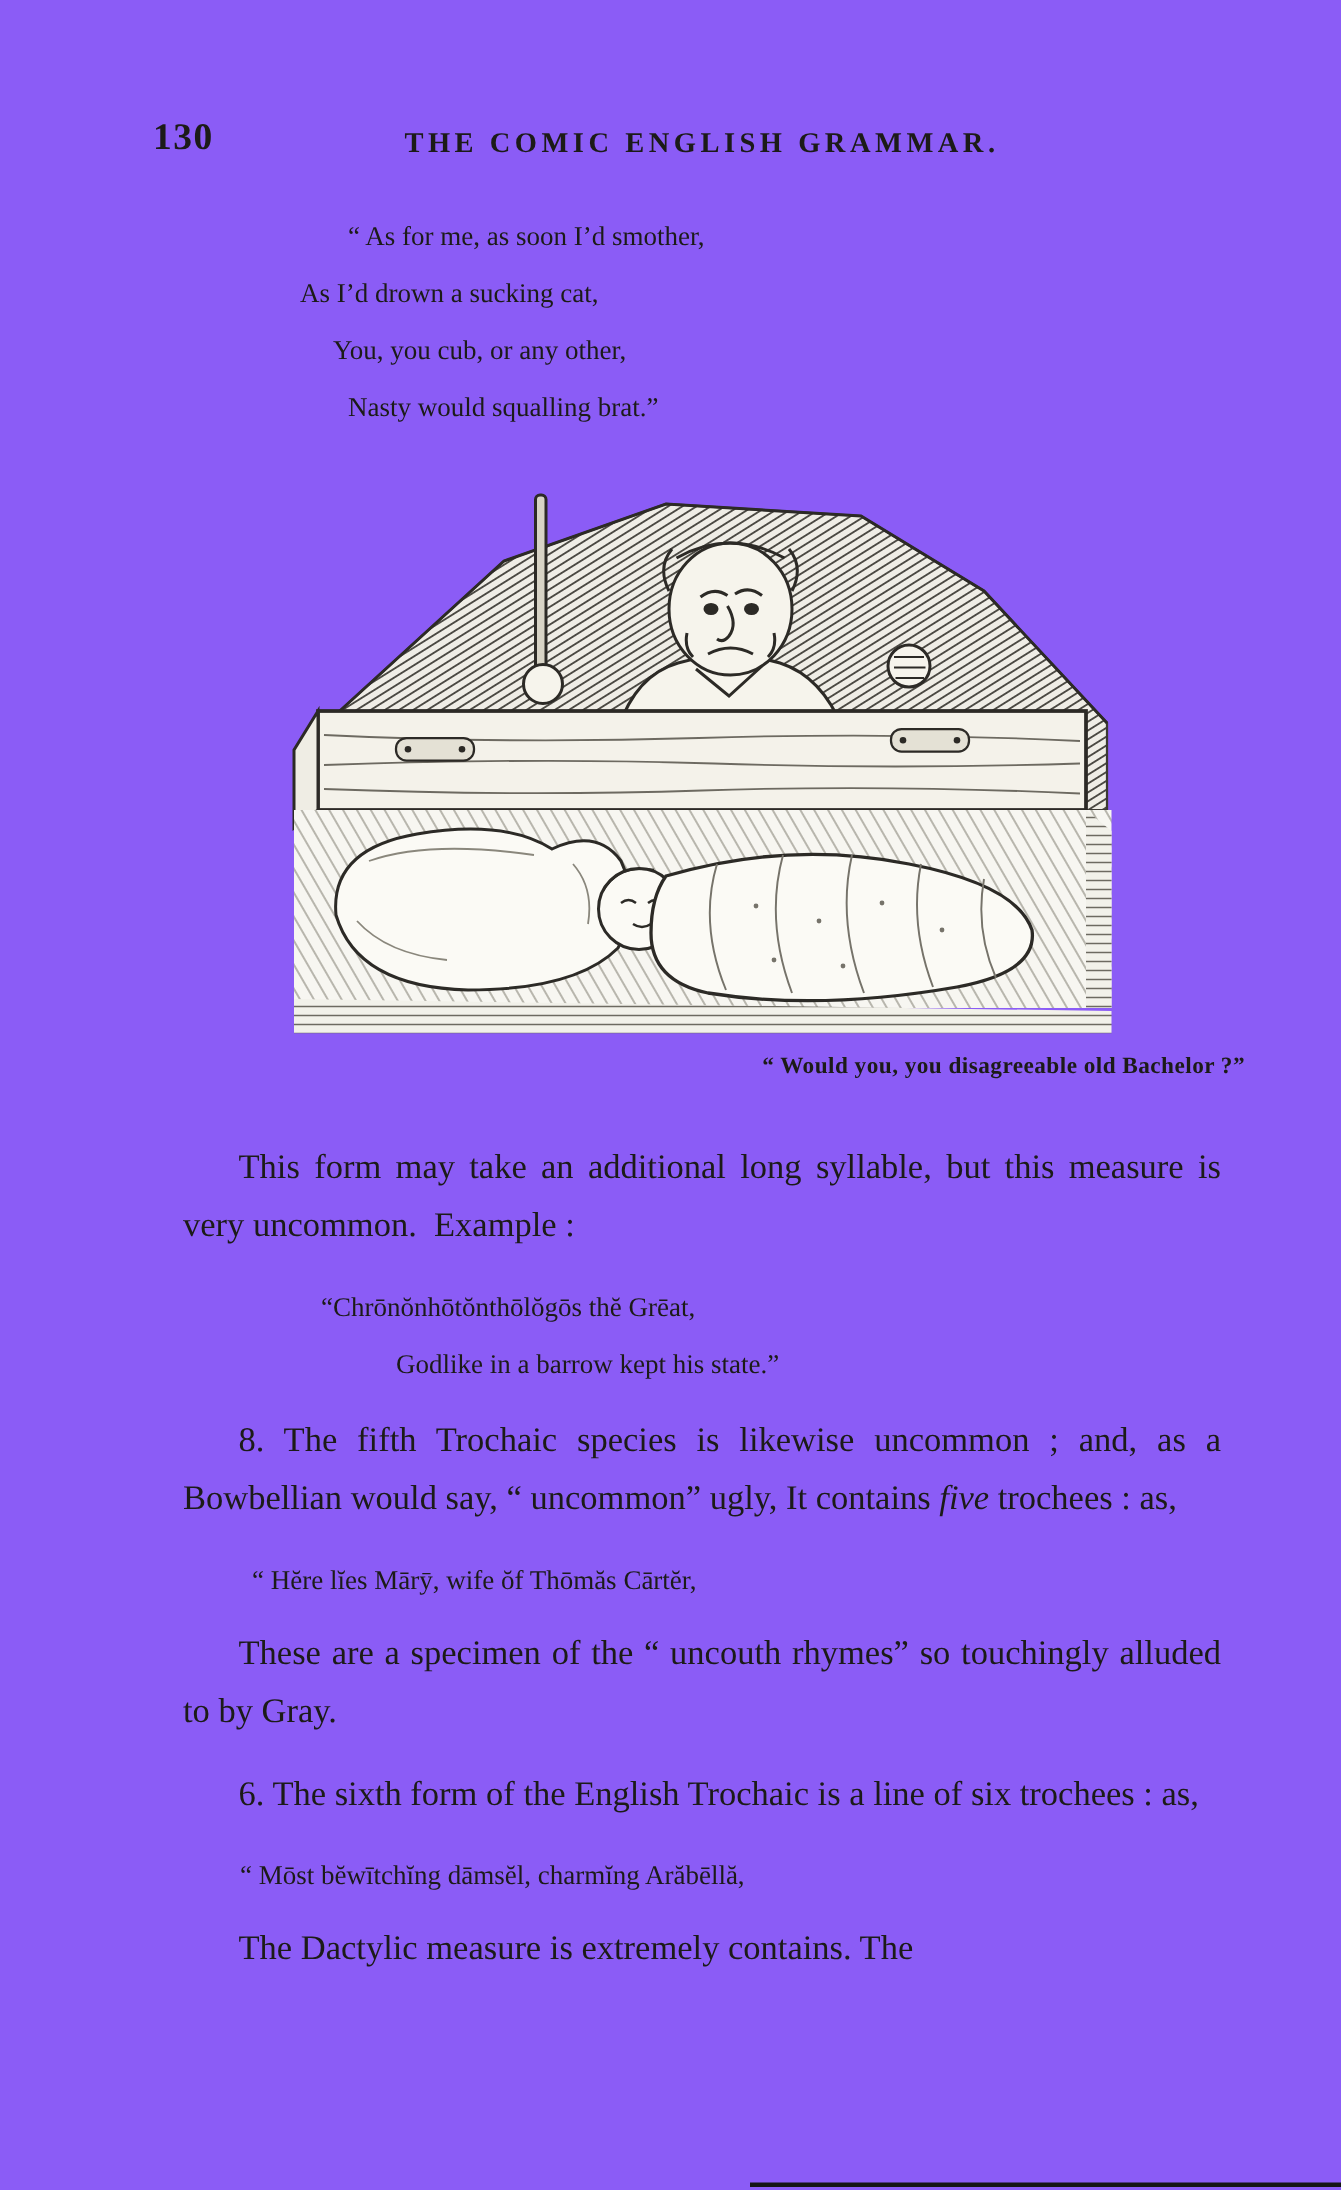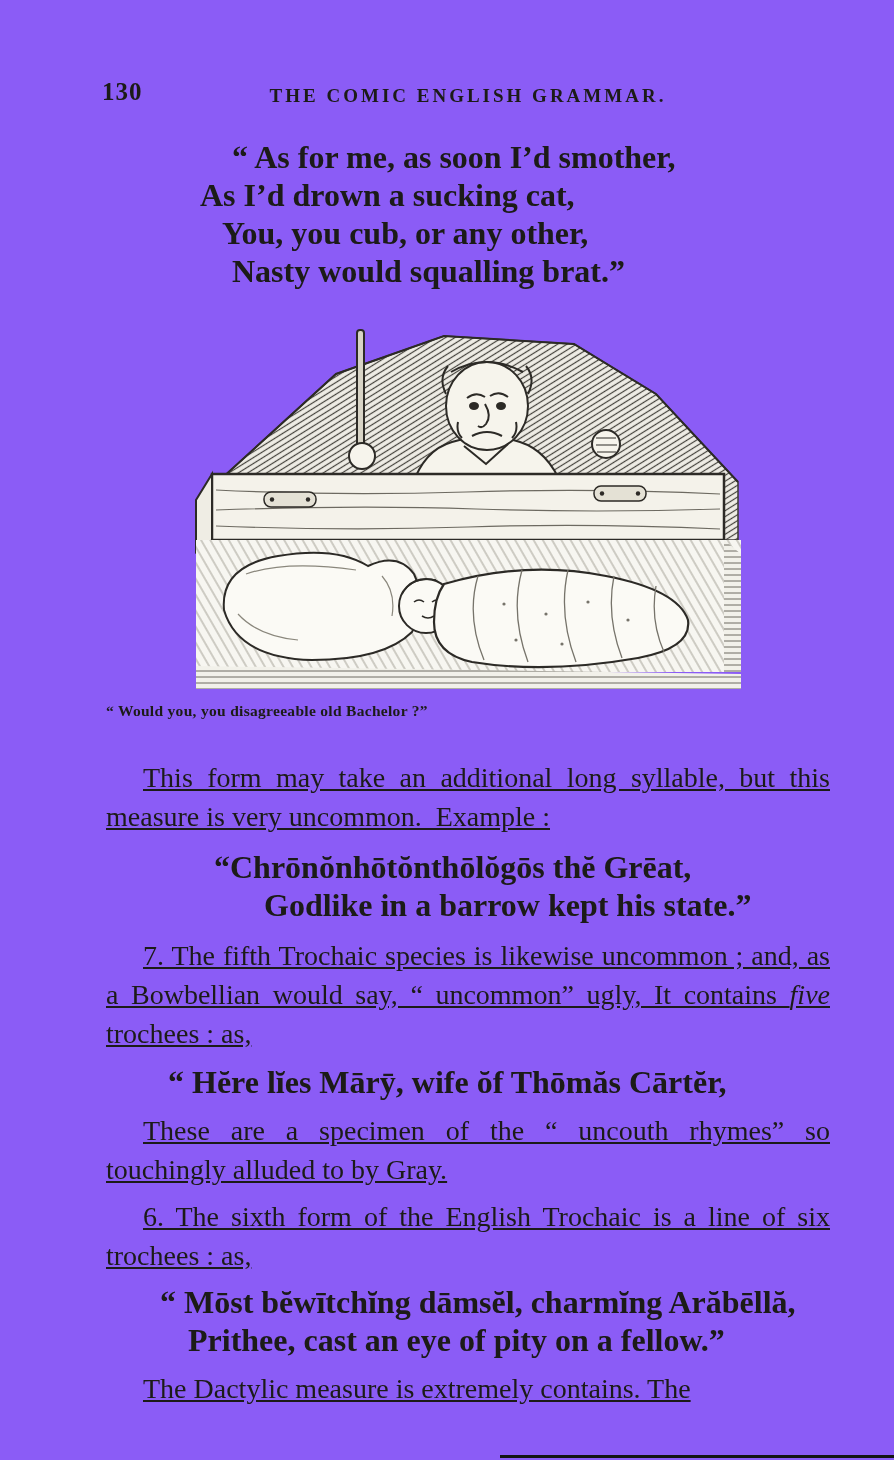--- a/index.html
+++ b/index.html
@@ -12,43 +12,43 @@
     background:#8b5cf6;
     color:#1c1b18;
     font-family:"Liberation Serif", serif;
     overflow:hidden;
     margin:0 auto;
   }
   .running-head{position:relative;height:34px;}
   .page-num{position:absolute;left:-4px;top:-2px;font-size:25px;font-weight:bold;letter-spacing:1px;}
   .head-title{display:block;text-align:center;font-size:19px;font-weight:bold;letter-spacing:3px;padding-top:5px;}
 
-  .verse{font-size:32px;font-weight:bold;}
+  .verse{font-size:18px;}
   .vline{line-height:38px;white-space:nowrap;}
   .v-open{margin-top:24px;}
   .i1{margin-left:126px}
   .i2{margin-left:94px}
   .i3{margin-left:116px}
   .i4{margin-left:126px}
   .i5{margin-left:108px}
   .i6{margin-left:158px}
   .i7{margin-left:62px}
   .i8{margin-left:110px}
   .i9{margin-left:54px}
   .i10{margin-left:82px}
 
-  .para{font-size:28px;line-height:39px;text-align:justify;text-indent:37px;margin:0;text-decoration:underline;}
+  .para{font-size:23px;line-height:39px;text-align:justify;text-indent:37px;margin:16px;}
   .mt-38{margin-top:38px}
   .mt-12{margin-top:12px}
   .mt-10{margin-top:10px}
   .mt-8{margin-top:8px}
 
   .illustration{margin:24px 0 0;text-align:center;}
   .illustration svg{display:block;margin:0 auto;}
-  .illustration figcaption{margin-top:13px;font-size:15.5px;font-weight:bold;letter-spacing:0.3px;text-align:left;}
+  .illustration figcaption{margin-top:13px;font-size:15.5px;font-weight:bold;letter-spacing:0.3px;text-align:right;}
 
   .scan-line{position:absolute;left:500px;right:0;bottom:2px;height:3px;background:#141414;}
 </style>
 </head>
 <body>
 
 <div class="page">
 
   <header class="running-head">
     <span class="page-num">130</span>
@@ -145,32 +145,31 @@
     <figcaption>“ Would you, you disagreeable old Bachelor ?”</figcaption>
   </figure>
 
   <p class="para mt-38">This form may take an additional long syllable, but this measure is very uncommon. Example :</p>
 
   <div class="verse mt-12">
     <div class="vline i5">“Chrōnŏnhōtŏnthōlŏgōs thĕ Grēat,</div>
     <div class="vline i6">Godlike in a barrow kept his state.”</div>
   </div>
 
-  <p class="para mt-12"><span>7. The fifth Trochaic species is likewise uncommon ; and, as a Bowbellian would say, “ uncommon” ugly, It contains </span><i>five</i><span> trochees : as,</span></p>
+  <p class="para mt-12"><span>8. The fifth Trochaic species is likewise uncommon ; and, as a Bowbellian would say, “ uncommon” ugly, It contains </span><i>five</i><span> trochees : as,</span></p>
 
   <div class="verse mt-10">
     <div class="vline i7">“ Hĕre lĭes Mārȳ, wife ŏf Thōmăs Cārtĕr,</div>
   </div>
 
   <p class="para mt-10">These are a specimen of the “ uncouth rhymes” so touchingly alluded to by Gray.</p>
 
   <p class="para mt-8">6. The sixth form of the English Trochaic is a line of six trochees : as,</p>
 
   <div class="verse mt-8">
     <div class="vline i9">“ Mōst bĕwītchĭng dāmsĕl, charmĭng Arăbēllă,</div>
-    <div class="vline i10">Prithee, cast an eye of pity on a fellow.”</div>
   </div>
 
   <p class="para mt-10">The Dactylic measure is extremely contains. The</p>
 
   <div class="scan-line"></div>
 
 </div>
 
 </body></html>

